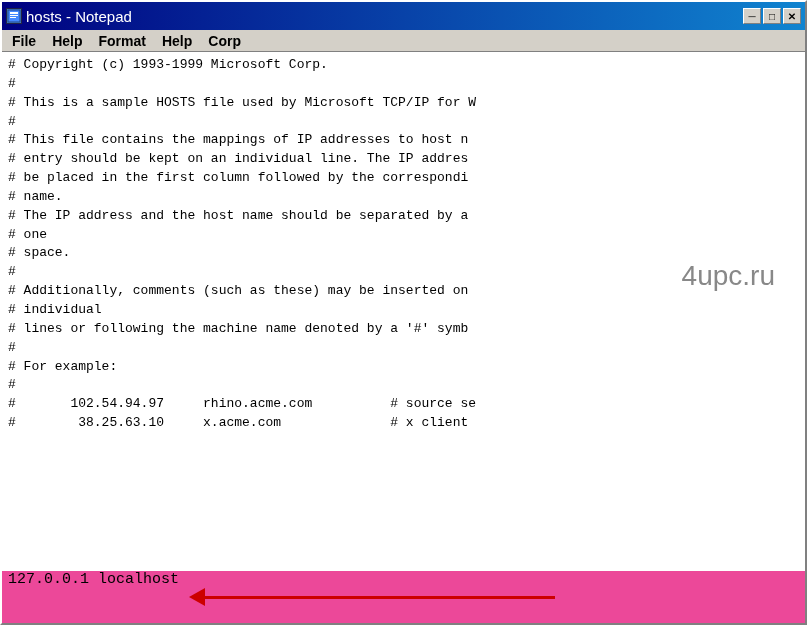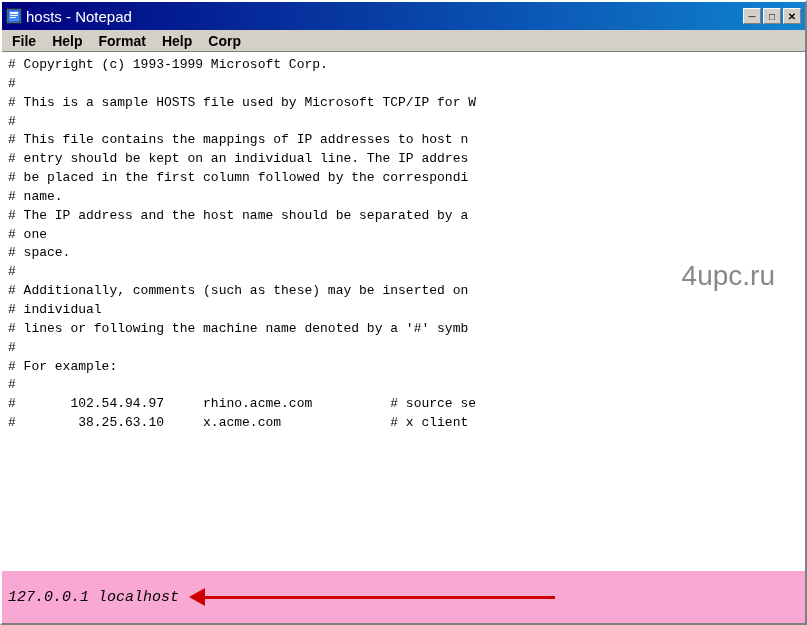--- a/index.html
+++ b/index.html
@@ -177,21 +177,21 @@
 #
 # For example:
 #
 #       102.54.94.97     rhino.acme.com          # source se
 #        38.25.63.10     x.acme.com              # x client
 
 </div>
 
     <div class="watermark">4upc.ru</div>
 
-    <div style="position:absolute; bottom:0; left:0; right:0; height:52px; background:#f9a8d4; display:flex; align-items:center; padding: 0 6px; font-style: italic;">
+    <div style="position:absolute; bottom:0; left:0; right:0; height:52px; background:#ec4899; display:flex; padding: 0 6px;">
       <span class="localhost-text">127.0.0.1       localhost</span>
 
       <div style="display:flex; align-items:center; margin-left:10px;">
         <div style="width:0; height:0; border-top:9px solid transparent; border-bottom:9px solid transparent; border-right:16px solid #cc0000;"></div>
         <div style="width:350px; height:3px; background:#cc0000;"></div>
       </div>
     </div>
   </div>
 </div>
 

